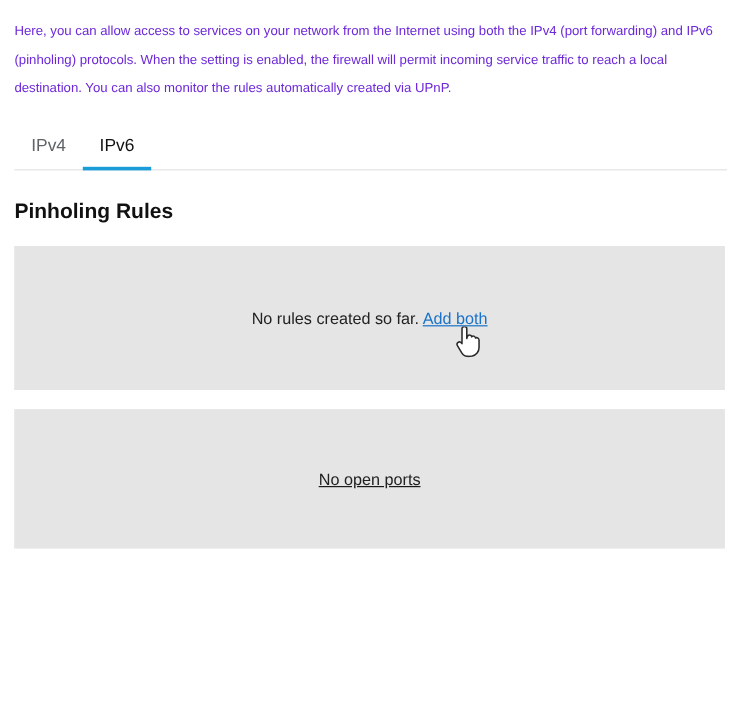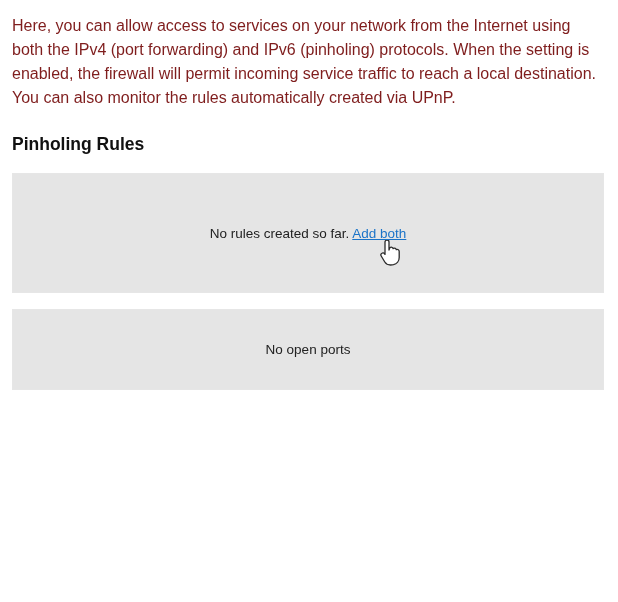--- a/index.html
+++ b/index.html
@@ -42,23 +42,23 @@
     font-size: 11px;
     line-height: 15px;
     text-align: center;
     display: inline-block;
     cursor: pointer;
     font-family: "Liberation Serif", serif;
     position: relative;
     top: 3px;
   }
   .intro {
-    font-size: 16px;
+    font-size: 11px;
     line-height: 24px;
-    color: #7f1d1d;
+    color: #6d28d9;
     margin: 14px 0 0 0;
     max-width: 590px;
   }
   .tabs {
     display: flex;
     gap: 0;
     margin-top: 22px;
     border-bottom: 1px solid #e3e3e3;
     width: 594px;
   }
@@ -93,22 +93,23 @@
     box-sizing: border-box;
     display: flex;
     align-items: center;
     justify-content: center;
     position: relative;
   }
   .panel-rules {
     height: 120px;
   }
   .panel-upnp {
-    height: 81px;
+    height: 116px;
     margin-top: 16px;
+    text-decoration: underline;
   }
   .panel-text {
     font-size: 13.5px;
     color: #222222;
   }
   .add-rule-link {
     font-size: 13.5px;
     color: #1a73c8;
     text-decoration: underline;
     cursor: pointer;
@@ -127,20 +128,24 @@
   }
 </style>
 </head>
 <body>
 
 <div class="page">
 
 
   <p class="intro">Here, you can allow access to services on your network from the Internet using both the IPv4 (port forwarding) and IPv6 (pinholing) protocols. When the setting is enabled, the firewall will permit incoming service traffic to reach a local destination. You can also monitor the rules automatically created via UPnP.</p>
 
+  <div class="tabs">
+    <button class="tab">IPv4</button>
+    <button class="tab active">IPv6</button>
+  </div>
 
   <h2 class="section-title">Pinholing Rules</h2>
 
   <div class="panel panel-rules">
     <span class="panel-text">No rules created so far.</span>
     <a class="add-rule-link">Add both</a>
     <span class="cursor">
       <svg width="22" height="26" viewBox="0 0 22 26" xmlns="http://www.w3.org/2000/svg">
         <path d="M6 2 C6 0.9 6.9 0 8 0 C9.1 0 10 0.9 10 2 L10 10 L10.5 8.5 C10.9 7.5 12 7 13 7.4 C13.6 7.6 14 8.1 14.1 8.7 C14.6 8.1 15.5 7.9 16.3 8.3 C16.9 8.6 17.2 9.1 17.3 9.7 C17.9 9.3 18.7 9.3 19.3 9.7 C19.9 10.1 20.2 10.7 20.2 11.4 L20.2 17.5 C20.2 21 17.8 24 14.5 24.6 L11.5 25 C9 25 7 24 5.8 22 L2.2 16 C1.6 15 1.9 13.8 2.9 13.2 C3.8 12.6 5 12.9 5.6 13.8 L6 14.4 Z" fill="#ffffff" stroke="#2b2b2b" stroke-width="1.3" stroke-linejoin="round"></path>
       </svg>

